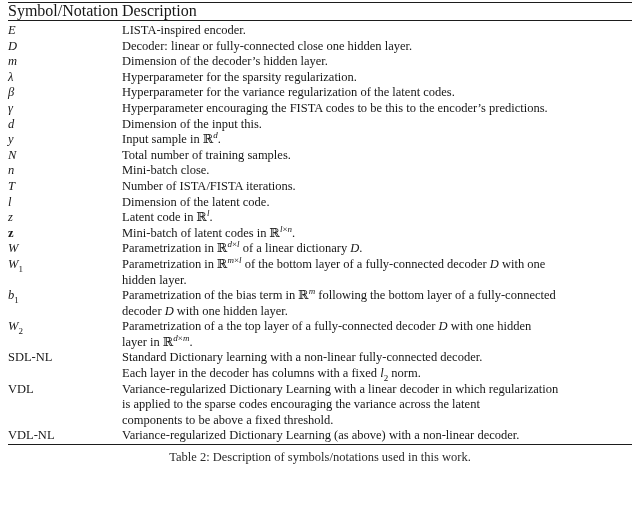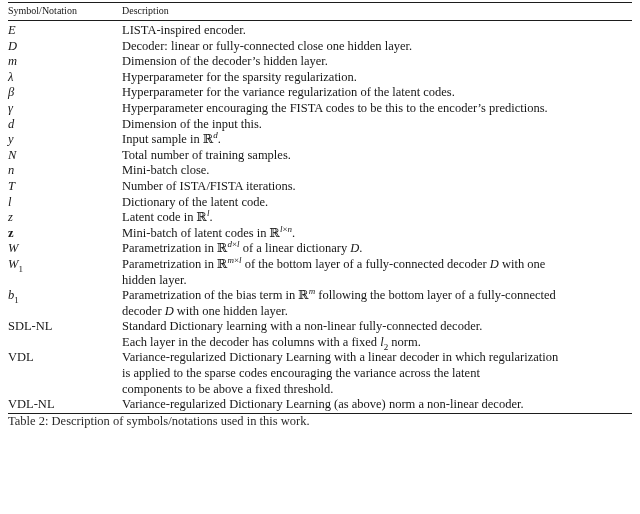--- a/index.html
+++ b/index.html
@@ -23,39 +23,40 @@
     table-layout: fixed;
     border-top: 1.4px solid #1d1d1d;
     border-bottom: 1.4px solid #1d1d1d;
     font-size: 12.5px;
   }
   col.sym-col { width: 114px; }
   col.desc-col { width: 510px; }
   thead th {
     text-align: left;
     font-weight: normal;
-    font-size: 10px;
+    font-size: 16px;
     line-height: 15px;
     padding: 0 0 2px 0;
     border-bottom: 1px solid #1d1d1d;
   }
   tbody td {
     vertical-align: top;
     padding: 0;
     line-height: 15.6px;
   }
   tbody tr:first-child td { padding-top: 2px; }
   td.sym { padding-right: 6px; }
   sub, sup {
     line-height: 0;
     font-size: 0.72em;
   }
   .caption {
     width: 624px;
-    text-align: left;
+    text-align: center;
+    margin-top: 5px;
     font-size: 12.5px;
     line-height: 15px;
     color: #2a2a2a;
   }
 </style>
 </head>
 <body>
 
 <div class="sheet">
 
@@ -110,21 +111,21 @@
         <tr>
     <td class="sym"><i>n</i></td>
     <td class="desc">Mini-batch close.</td>
   </tr>
         <tr>
     <td class="sym"><i>T</i></td>
     <td class="desc">Number of ISTA/FISTA iterations.</td>
   </tr>
         <tr>
     <td class="sym"><i>l</i></td>
-    <td class="desc">Dictionary of the latent code.</td>
+    <td class="desc">Dimension of the latent code.</td>
   </tr>
         <tr>
     <td class="sym"><i>z</i></td>
     <td class="desc">Latent code in ℝ<sup><i>l</i></sup>.</td>
   </tr>
         <tr>
     <td class="sym"><b>z</b></td>
     <td class="desc">Mini-batch of latent codes in ℝ<sup><i>l</i>×<i>n</i></sup>.</td>
   </tr>
         <tr>
@@ -133,29 +134,33 @@
   </tr>
         <tr>
     <td class="sym"><i>W</i><sub>1</sub></td>
     <td class="desc">Parametrization in ℝ<sup><i>m</i>×<i>l</i></sup> of the bottom layer of a fully-connected decoder <i>D</i> with one<br>hidden layer.</td>
   </tr>
         <tr>
     <td class="sym"><i>b</i><sub>1</sub></td>
     <td class="desc">Parametrization of the bias term in ℝ<sup><i>m</i></sup> following the bottom layer of a fully-connected<br>decoder <i>D</i> with one hidden layer.</td>
   </tr>
         <tr>
+    <td class="sym"><i>W</i><sub>2</sub></td>
+    <td class="desc">Parametrization of a the top layer of a fully-connected decoder <i>D</i> with one hidden<br>layer in ℝ<sup><i>d</i>×<i>m</i></sup>.</td>
+  </tr>
+        <tr>
     <td class="sym">SDL-NL</td>
     <td class="desc">Standard Dictionary learning with a non-linear fully-connected decoder.<br>Each layer in the decoder has columns with a fixed <i>l</i><sub>2</sub> norm.</td>
   </tr>
         <tr>
     <td class="sym">VDL</td>
     <td class="desc">Variance-regularized Dictionary Learning with a linear decoder in which regularization<br>is applied to the sparse codes encouraging the variance across the latent<br>components to be above a fixed threshold.</td>
   </tr>
         <tr>
     <td class="sym">VDL-NL</td>
-    <td class="desc">Variance-regularized Dictionary Learning (as above) norm a non-linear decoder.</td>
+    <td class="desc">Variance-regularized Dictionary Learning (as above) with a non-linear decoder.</td>
   </tr>
       </tbody>
   </table>
 
   <div class="caption">Table 2: Description of symbols/notations used in this work.</div>
 
 </div>
 
 </body></html>

